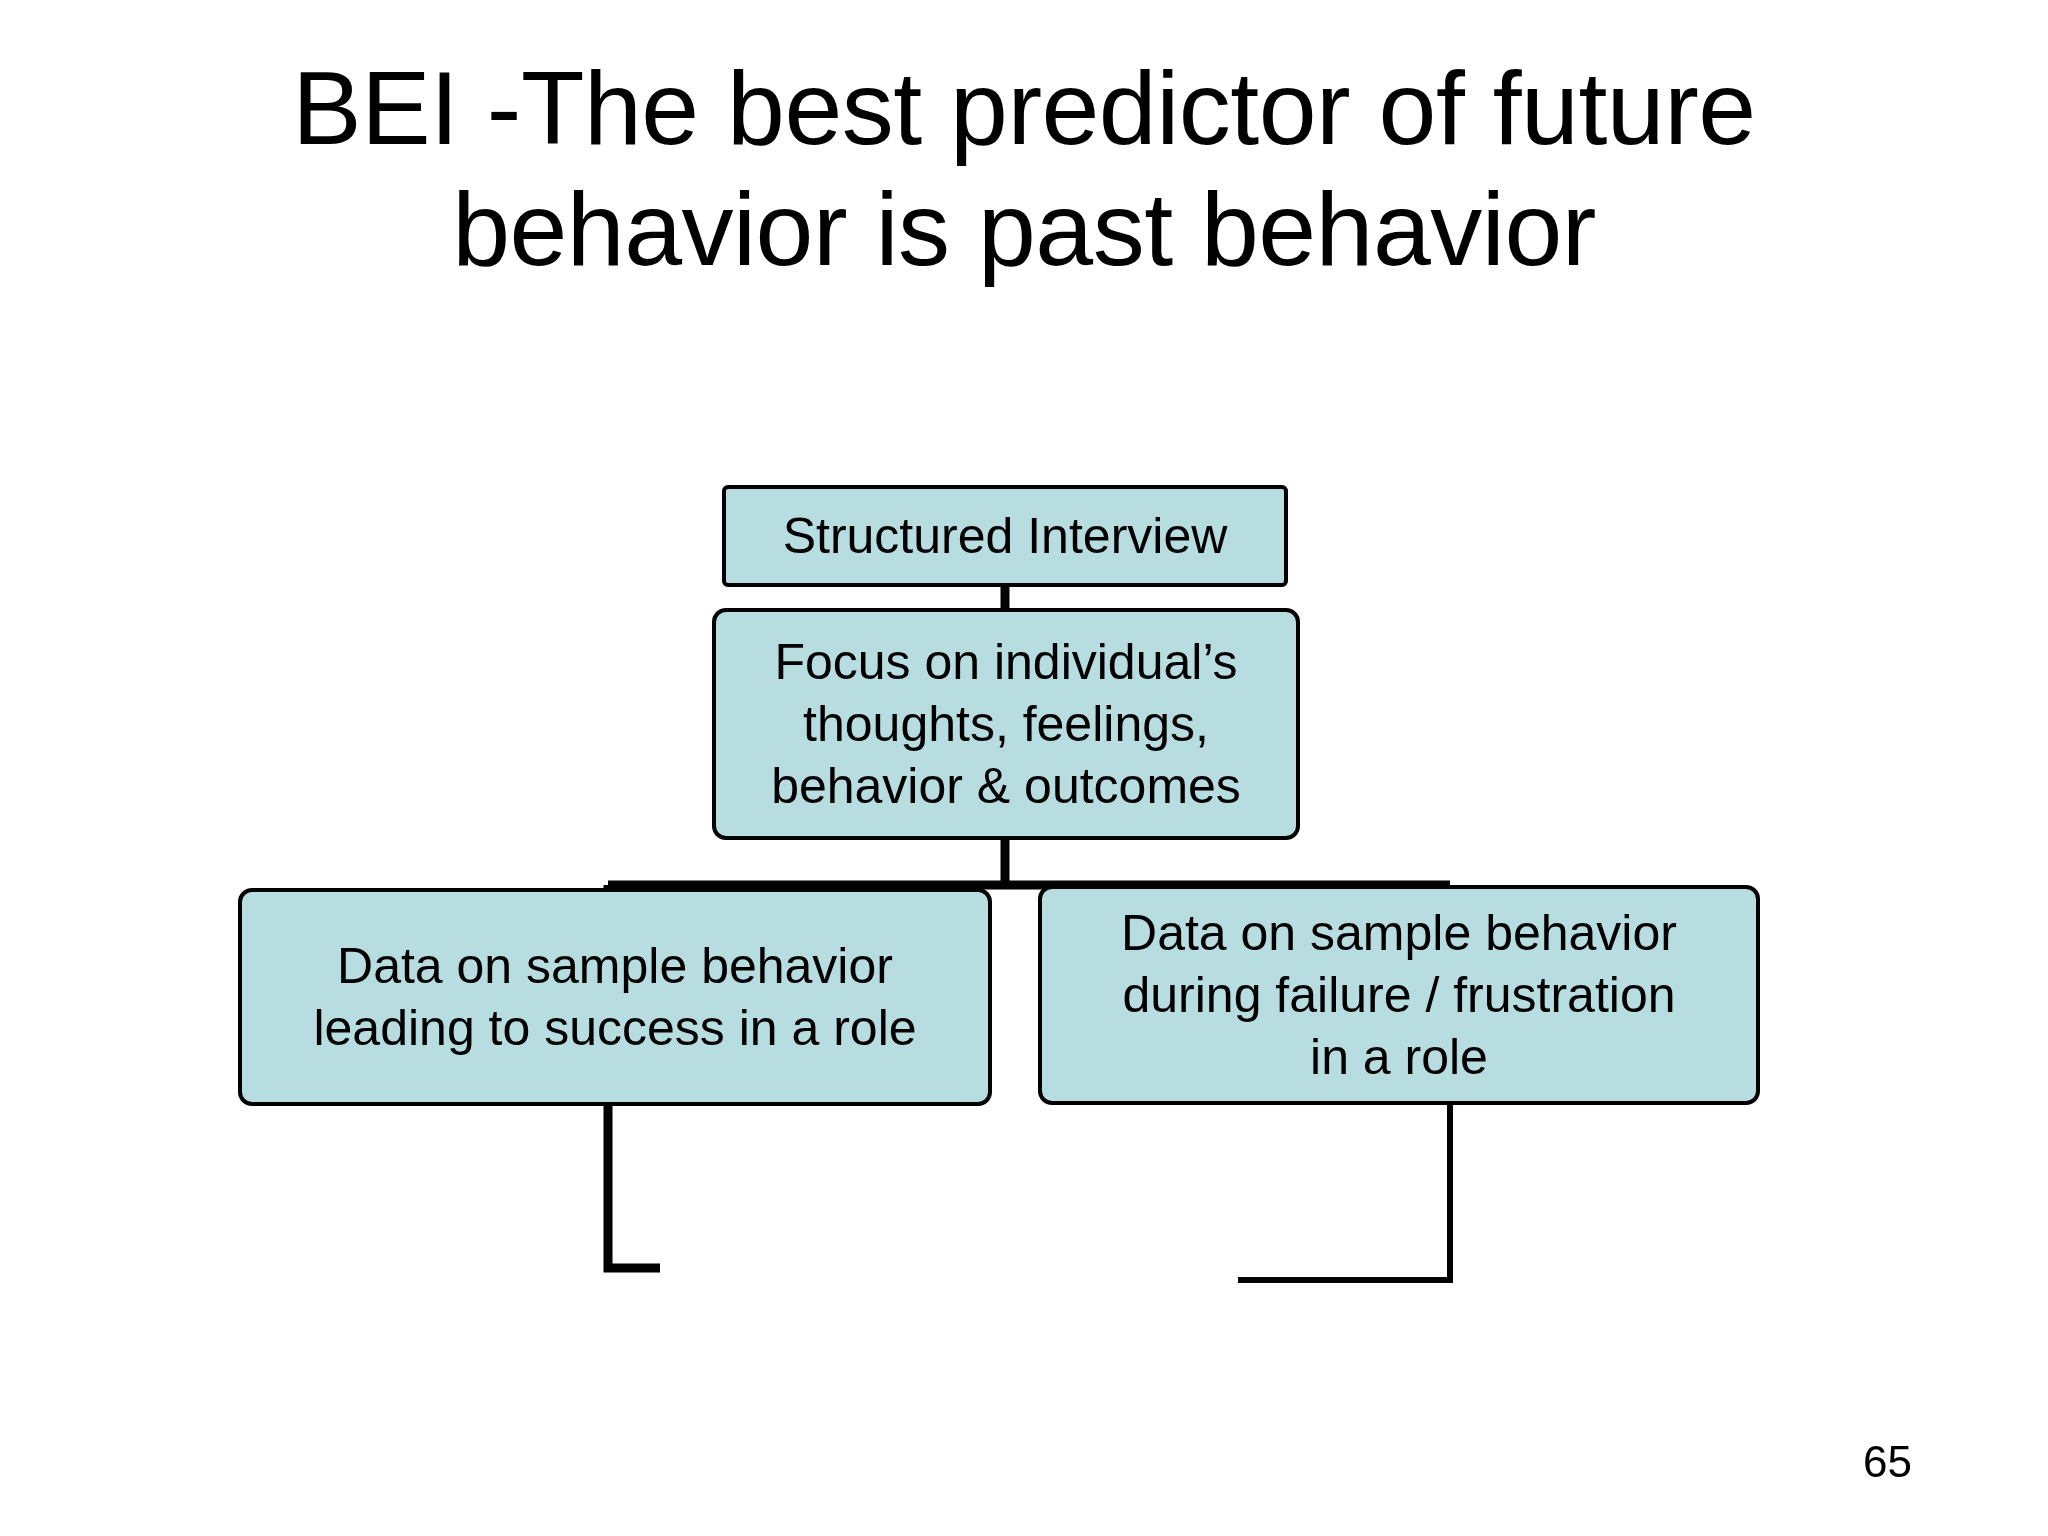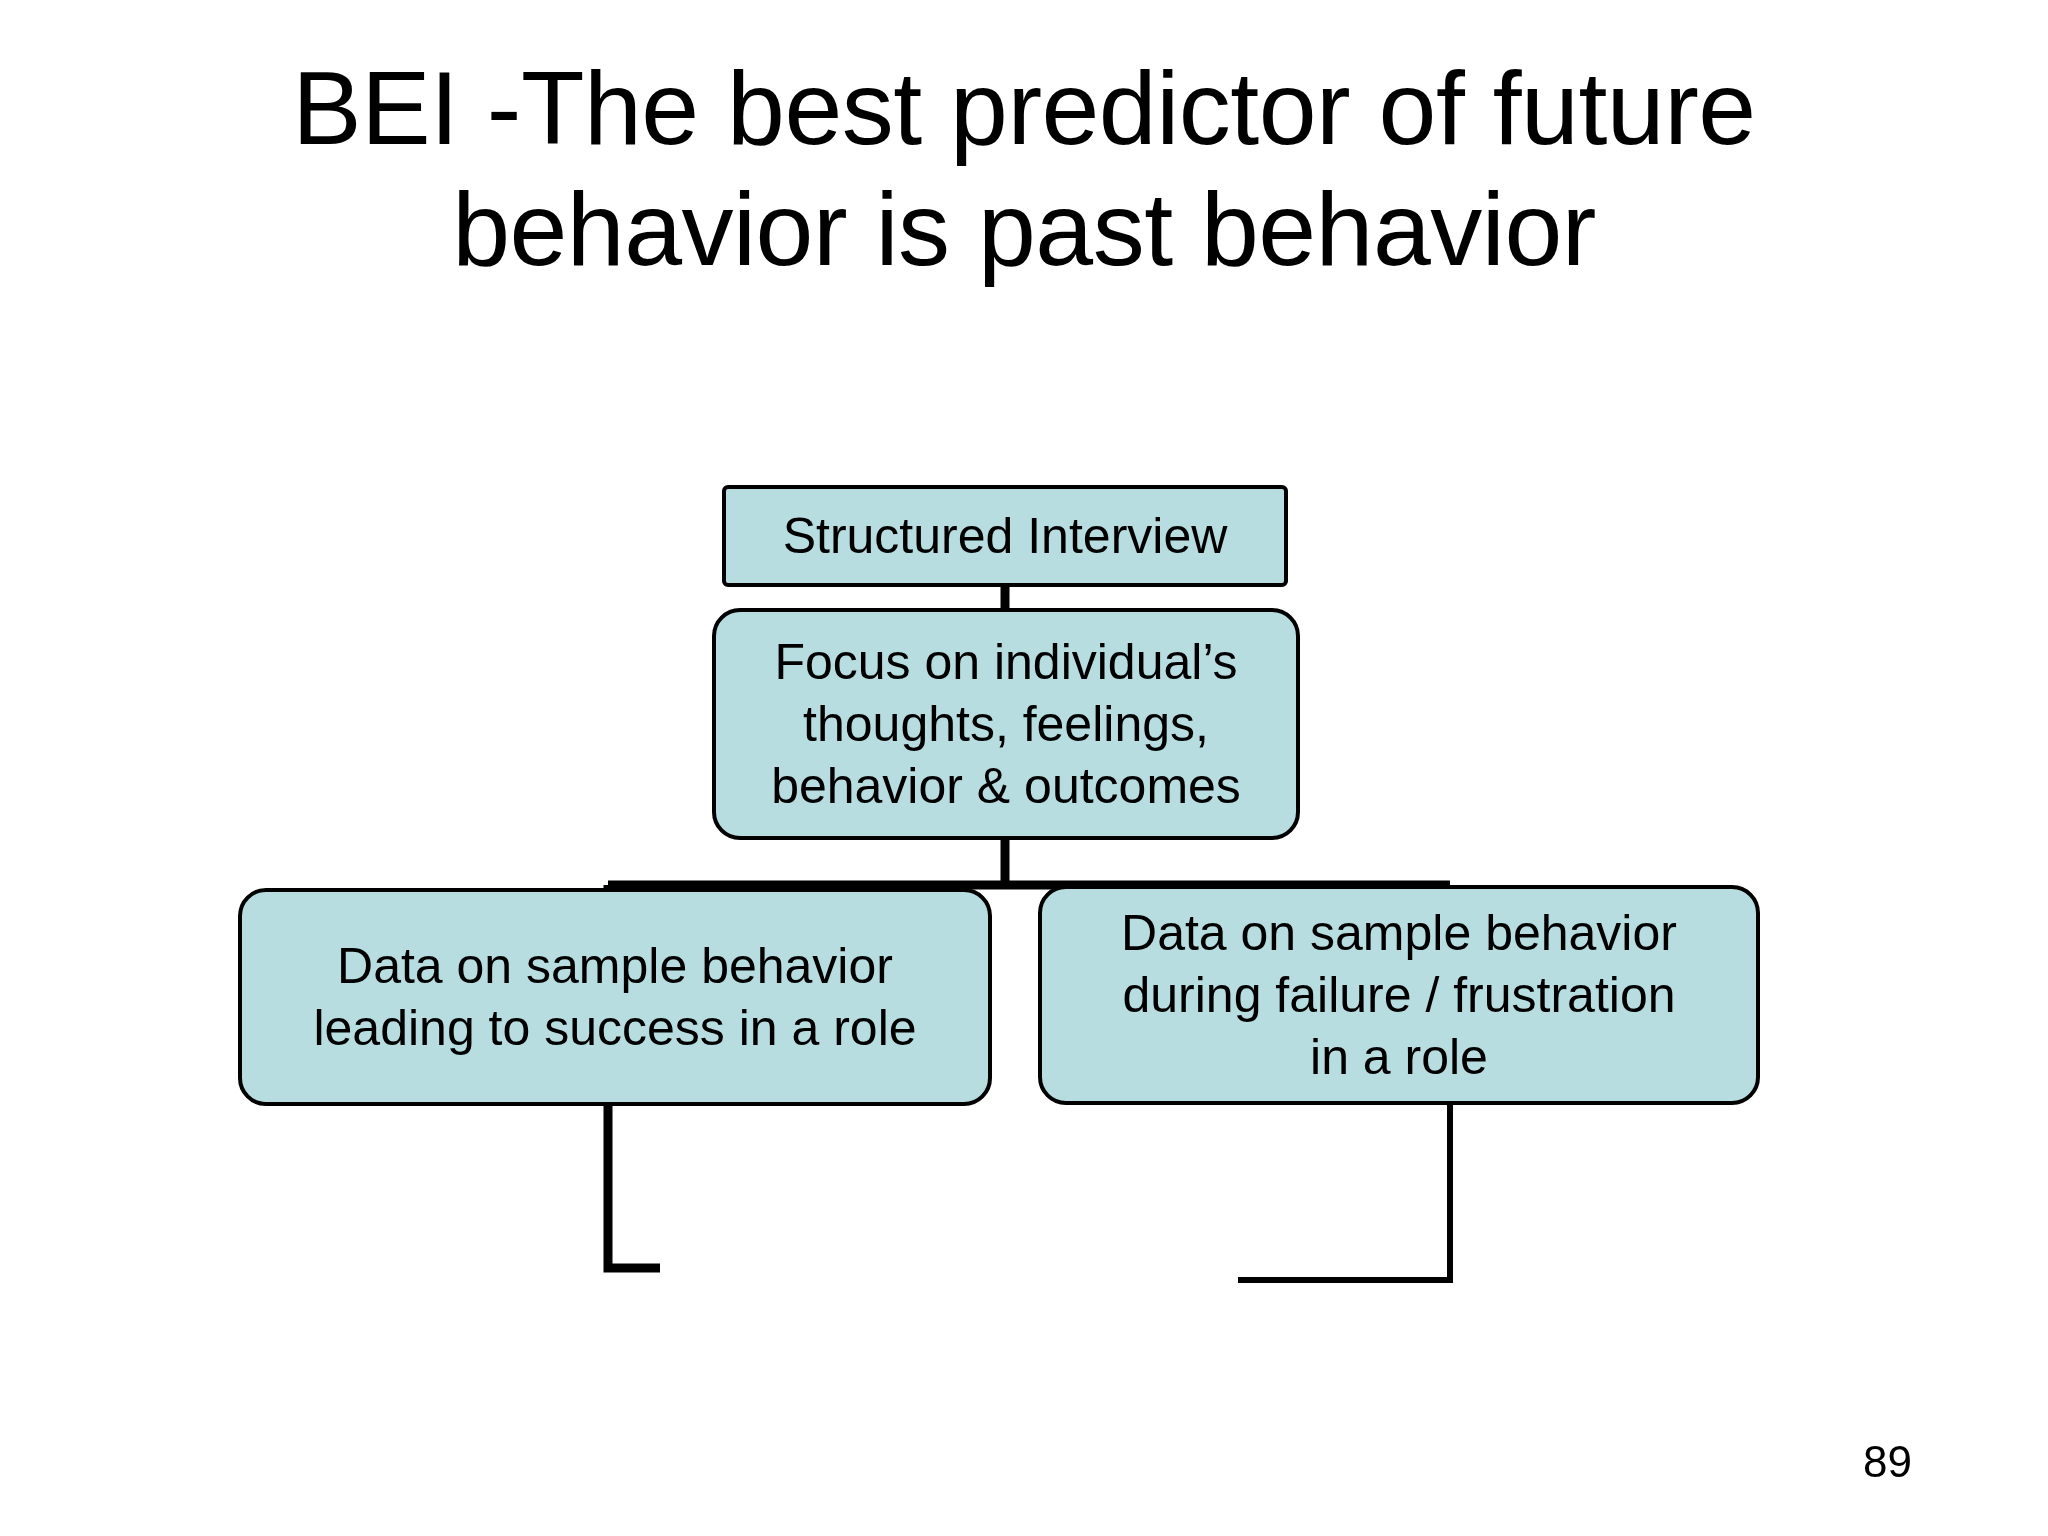--- a/index.html
+++ b/index.html
@@ -52,21 +52,21 @@
     height: 1536px;
     pointer-events: none;
   }
 
   
   .node {
     position: absolute;
     box-sizing: border-box;
     background: #b7dde0;
     border: 4px solid #000000;
-    border-radius: 28px;
+    border-radius: 14px;
     display: flex;
     align-items: center;
     justify-content: center;
     text-align: center;
     font-size: 50px;
     line-height: 1.24;
     color: #000000;
     white-space: pre-line;
     padding: 4px 18px;
     z-index: 3;
@@ -141,15 +141,15 @@
     <div class="node node-success">Data on sample behavior
 leading to success in a role</div>
 
     <div class="node node-failure">Data on sample behavior
 during failure / frustration
 in a role</div>
 
 
   </div>
 
-  <div class="page-number">89</div>
+  <div class="page-number">65</div>
 
 </div>
 
 </body></html>

